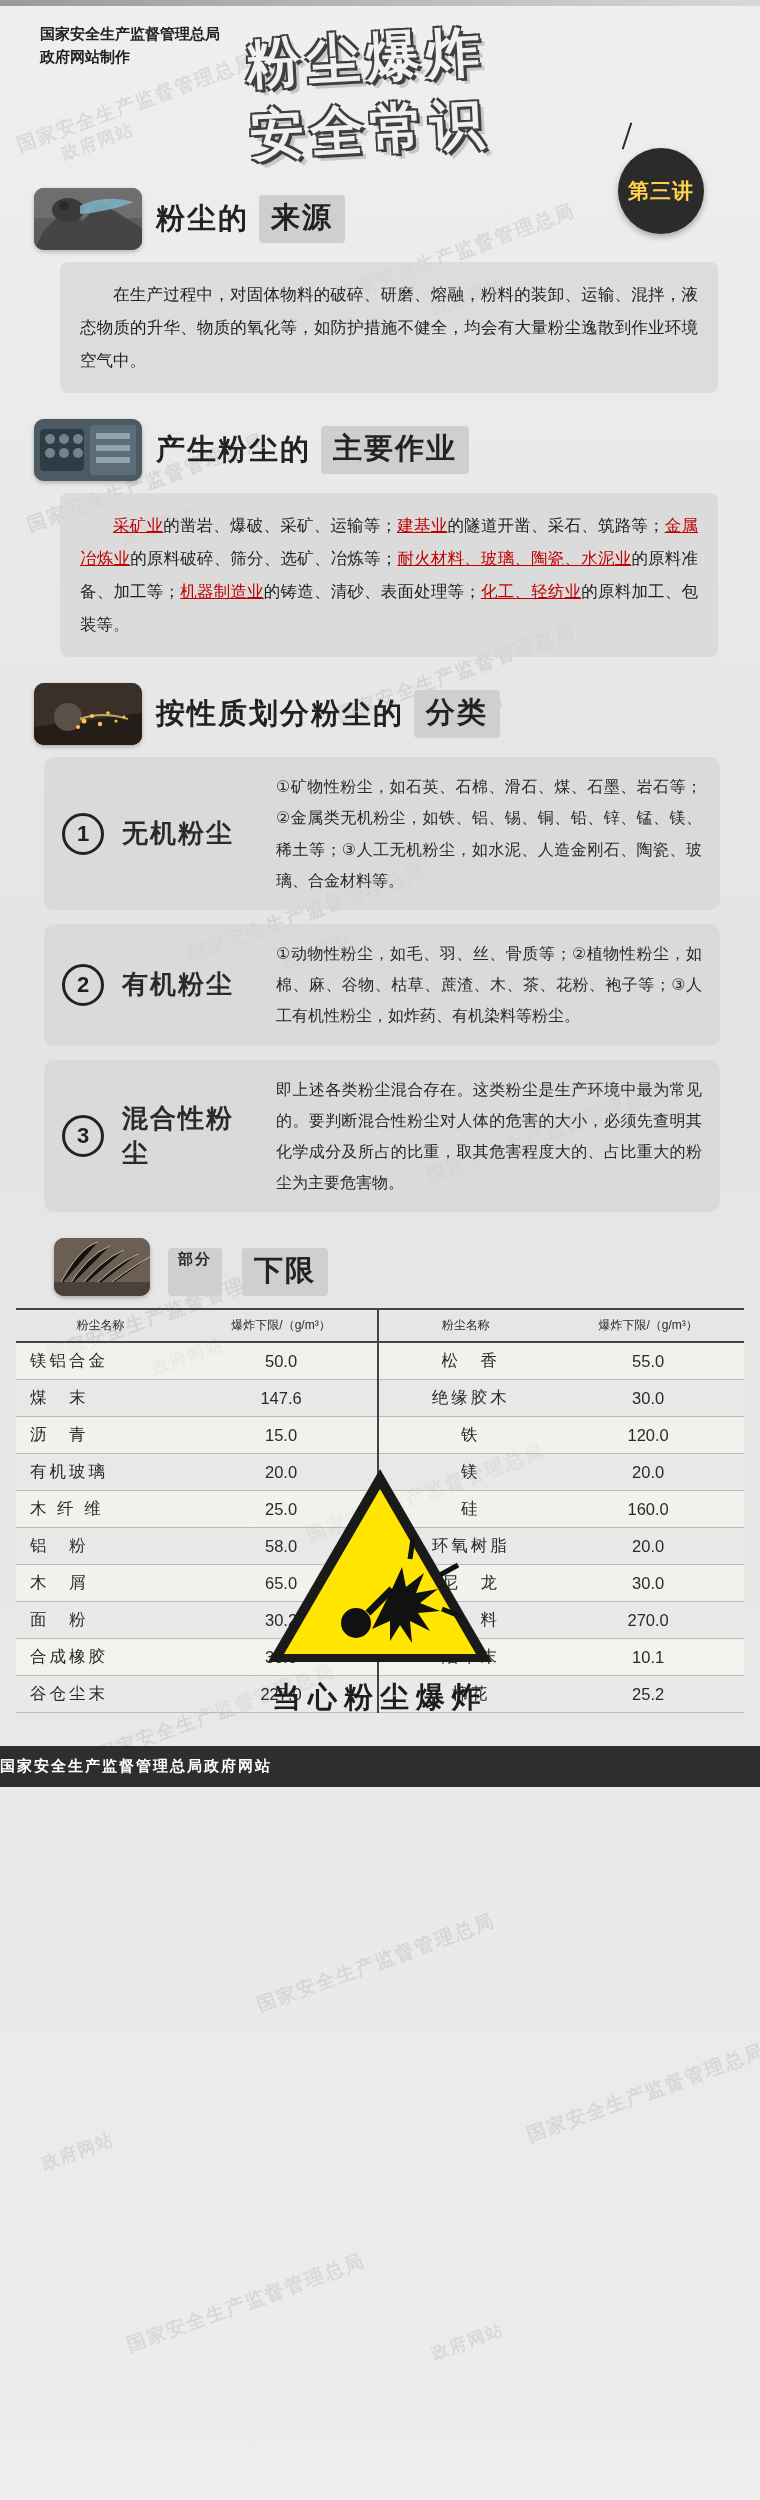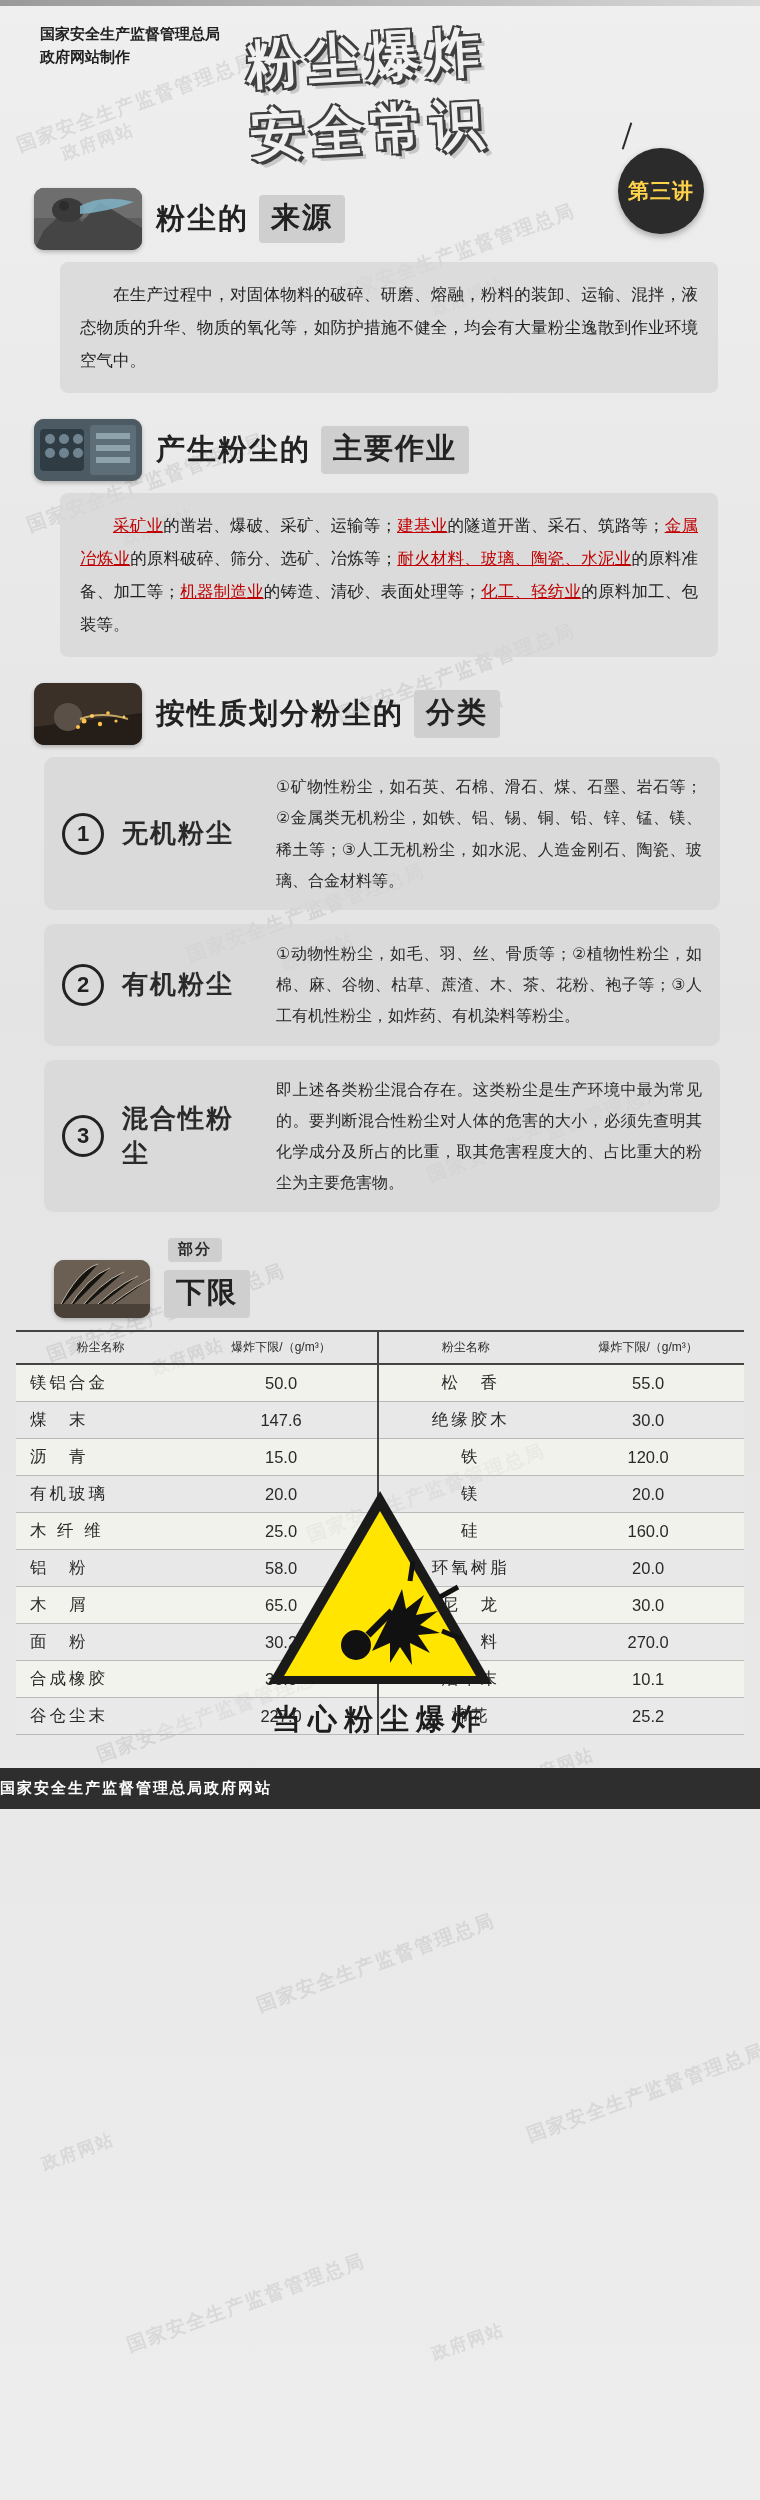--- a/index.html
+++ b/index.html
@@ -386,21 +386,21 @@
         <g stroke="#d8cdbb" stroke-width="1" opacity=".8">
           <path d="M4 50 q20 -40 40 -46"></path>
             <path d="M12 52 q22 -36 44 -44"></path>
           <path d="M22 54 q24 -32 48 -42"></path>
             <path d="M32 56 q26 -28 52 -40"></path>
           <path d="M42 57 q28 -24 54 -38"></path>
         </g>
         <rect x="0" y="44" width="96" height="14" fill="#4a4238"></rect>
       </svg>
     </div>
-    <div style="display:flex;flex-direction:column;gap:8px;font-family:Liberation Serif, serif;">
+    <div style="display:flex;gap:20px;font-family:Liberation Serif, serif;">
       <span class="part-tag" style="width:max-content;margin-left:4px;">部分</span>
       <h2>
         <span class="hl">下限</span>
       </h2>
     </div>
   </div>
 
   <div class="tbl-wrap">
     <table>
       <thead>

